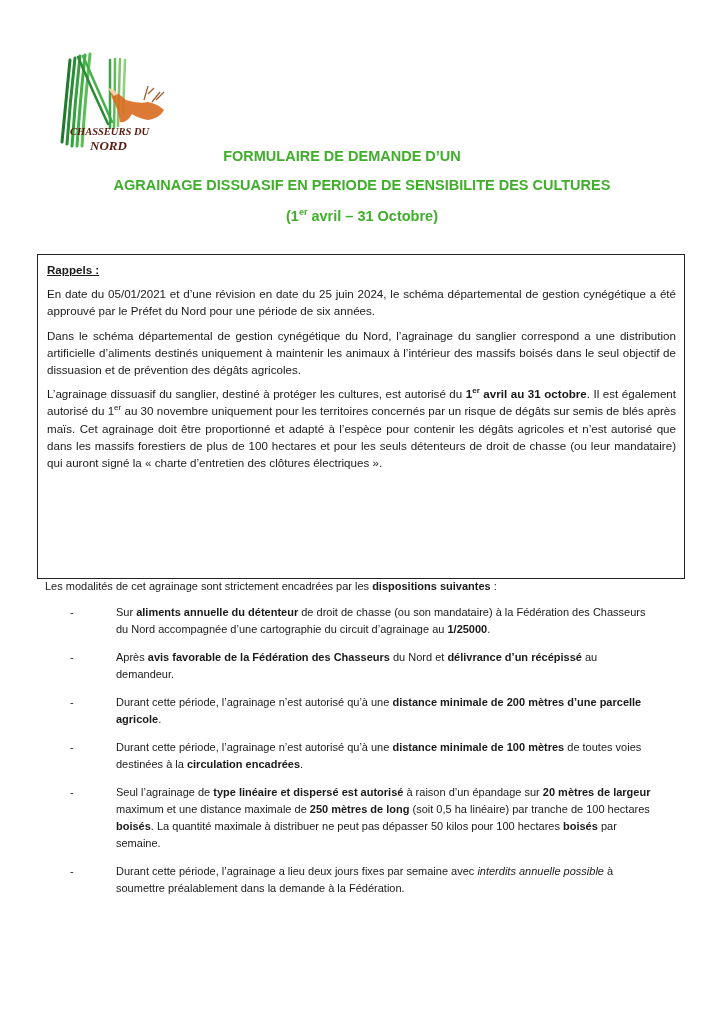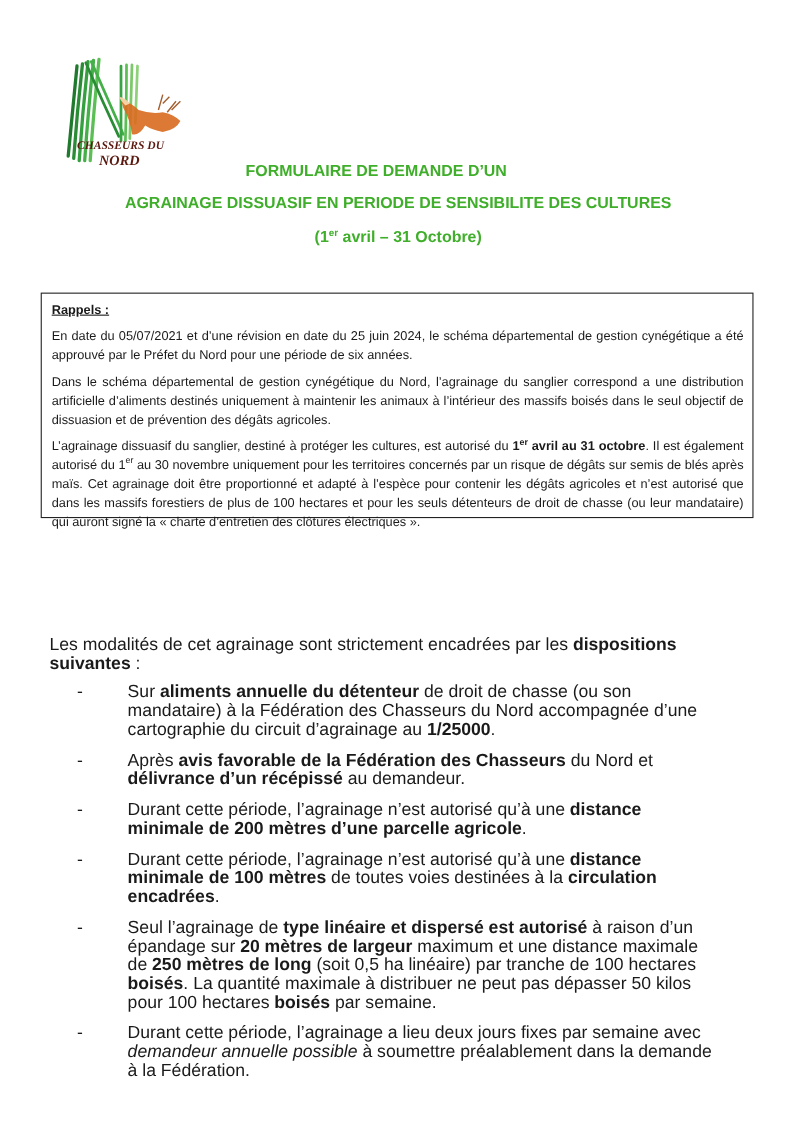--- a/index.html
+++ b/index.html
@@ -5,28 +5,28 @@
   html, body { margin:0; padding:0; background:#ffffff; }
   body { width:724px; height:1024px; position:relative; overflow:hidden;
          font-family:"Liberation Sans", sans-serif; color:#1a1a1a; }
   .logo { position:absolute; left:48px; top:42px; width:130px; height:118px;text-align:center; }
   .title-block { position:absolute; left:0; width:724px; text-align:center;
                  color:#3fae2a; font-weight:bold; font-size:14.5px; }
   .t1 { top:148px; left:-20px; }
   .t2 { top:177px; left:0; }
   .t3 { top:208px; left:0; }
   .t3 sup { font-size:9px; vertical-align:super; line-height:0; }
-  .box { position:absolute; left:37px; top:266px; width:648px; height:205px;
+  .box { position:absolute; left:37px; top:254px; width:648px; height:325px;
          border:1.5px solid #222; box-sizing:border-box; padding:6px 8px 0 9px;
          font-size:11.6px; line-height:17.2px; text-align:justify; }
   .box p { margin:0 0 7px 0; }
   .rappels { font-weight:bold; text-decoration:underline; margin-bottom:7px !important; }
   b { font-weight:bold; }
   sup { font-size:8px; line-height:0; }
-  .body { position:absolute; left:45px; top:578px; width:640px; font-size:16px; line-height:17px; }
+  .body { position:absolute; left:45px; top:578px; width:640px; font-size:11px; line-height:17px; }
   .intro { margin:0 0 9px 0; }
   ul.items { list-style:none; margin:0; padding:0; }
   ul.items li { position:relative; padding-left:71px; margin-bottom:11px; padding-right:30px; }
   ul.items li .dash { position:absolute; left:25px; top:0; }
   .outro { margin:12px 0 0 0; padding-right:30px; }
   i { font-style:italic; }
 </style>
 </head>
 <body>
 
@@ -52,28 +52,28 @@
     <text x="42" y="108" font-family="'Liberation Serif', serif" font-style="italic" font-weight="bold" font-size="13" fill="#5a1a10">NORD</text>
   </svg>
 </div>
 
 <div class="title-block t1">FORMULAIRE DE DEMANDE D’UN</div>
 <div class="title-block t2">AGRAINAGE DISSUASIF EN PERIODE DE SENSIBILITE DES CULTURES</div>
 <div class="title-block t3"><span>(1</span><sup>er</sup><span> avril – 31 Octobre)</span></div>
 
 <div class="box">
   <p class="rappels">Rappels :</p>
-  <p>En date du 05/07/2021 et d’une révision en date du 25 juin 2024, le schéma départemental de gestion cynégétique a été approuvé par le Préfet du Nord pour une période de six années.</p>
+  <p>En date du 05/01/2021 et d’une révision en date du 25 juin 2024, le schéma départemental de gestion cynégétique a été approuvé par le Préfet du Nord pour une période de six années.</p>
   <p>Dans le schéma départemental de gestion cynégétique du Nord, l’agrainage du sanglier correspond a une distribution artificielle d’aliments destinés uniquement à maintenir les animaux à l’intérieur des massifs boisés dans le seul objectif de dissuasion et de prévention des dégâts agricoles.</p>
   <p><span>L’agrainage dissuasif du sanglier, destiné à protéger les cultures, est autorisé du </span><b><span>1</span><sup>er</sup><span> avril au 31 octobre</span></b><span>. Il est également autorisé du  1</span><sup>er</sup><span>  au 30 novembre uniquement pour les territoires concernés par un risque de dégâts sur semis de blés après maïs. Cet agrainage doit être proportionné et adapté à l’espèce pour contenir les dégâts agricoles et n’est autorisé que dans les massifs forestiers de plus de 100 hectares et pour les seuls détenteurs de droit de chasse (ou leur mandataire) qui auront signé la « charte d’entretien des clôtures électriques ».</span></p>
 </div>
 
 <div class="body">
   <p class="intro"><span>Les modalités de cet agrainage sont strictement encadrées par les </span><b>dispositions suivantes</b><span> :</span></p>
   <ul class="items">
     <li><span class="dash">-</span><span>Sur </span><b>aliments annuelle du détenteur</b><span> de droit de chasse (ou son mandataire) à la Fédération des Chasseurs du Nord accompagnée d’une cartographie du circuit d’agrainage au </span><b>1/25000</b><span>.</span></li>
     <li><span class="dash">-</span><span>Après </span><b>avis favorable de la Fédération des Chasseurs</b><span> du Nord et </span><b>délivrance d’un récépissé</b><span> au demandeur.</span></li>
     <li><span class="dash">-</span><span>Durant cette période, l’agrainage n’est autorisé qu’à une </span><b>distance minimale de 200 mètres d’une parcelle agricole</b><span>.</span></li>
     <li><span class="dash">-</span><span>Durant cette période, l’agrainage n’est autorisé qu’à une </span><b>distance minimale de 100 mètres</b><span> de toutes voies destinées à la </span><b>circulation encadrées</b><span>.</span></li>
     <li><span class="dash">-</span><span>Seul l’agrainage de </span><b>type linéaire et dispersé est autorisé</b><span> à raison d’un épandage sur </span><b>20 mètres de largeur</b><span> maximum et une distance maximale de </span><b>250 mètres de long</b><span> (soit 0,5 ha linéaire) par tranche de 100 hectares </span><b>boisés</b><span>. La quantité maximale à distribuer ne peut pas dépasser 50 kilos pour 100 hectares </span><b>boisés</b><span> par semaine.</span></li>
-    <li><span class="dash">-</span><span>Durant cette période, l’agrainage a lieu deux jours fixes par semaine avec </span><i>demandeur annuelle possible</i><span> à soumettre préalablement dans la demande à la Fédération.</span></li>
+    <li><span class="dash">-</span><span>Durant cette période, l’agrainage a lieu deux jours fixes par semaine avec </span><i>interdits annuelle possible</i><span> à soumettre préalablement dans la demande à la Fédération.</span></li>
   </ul>
 </div>
 
 </body></html>

